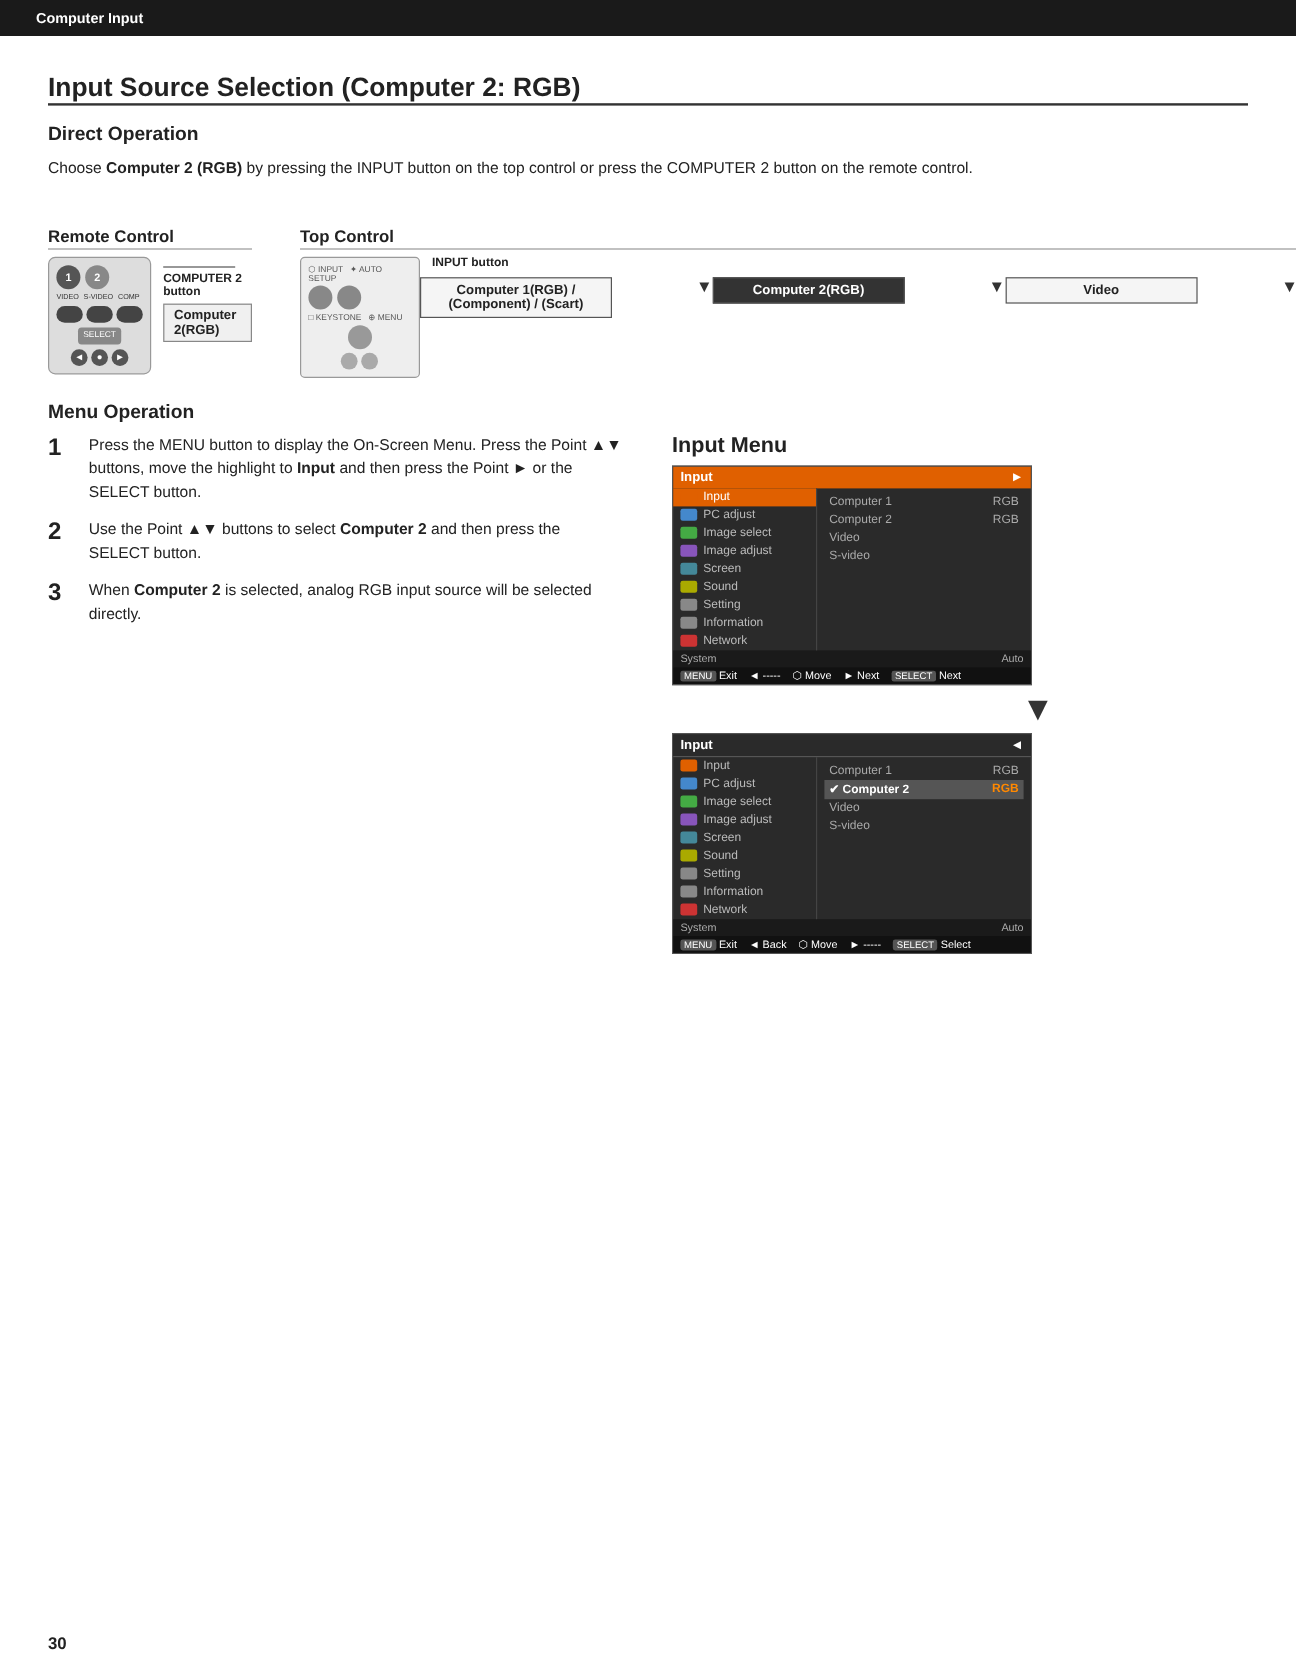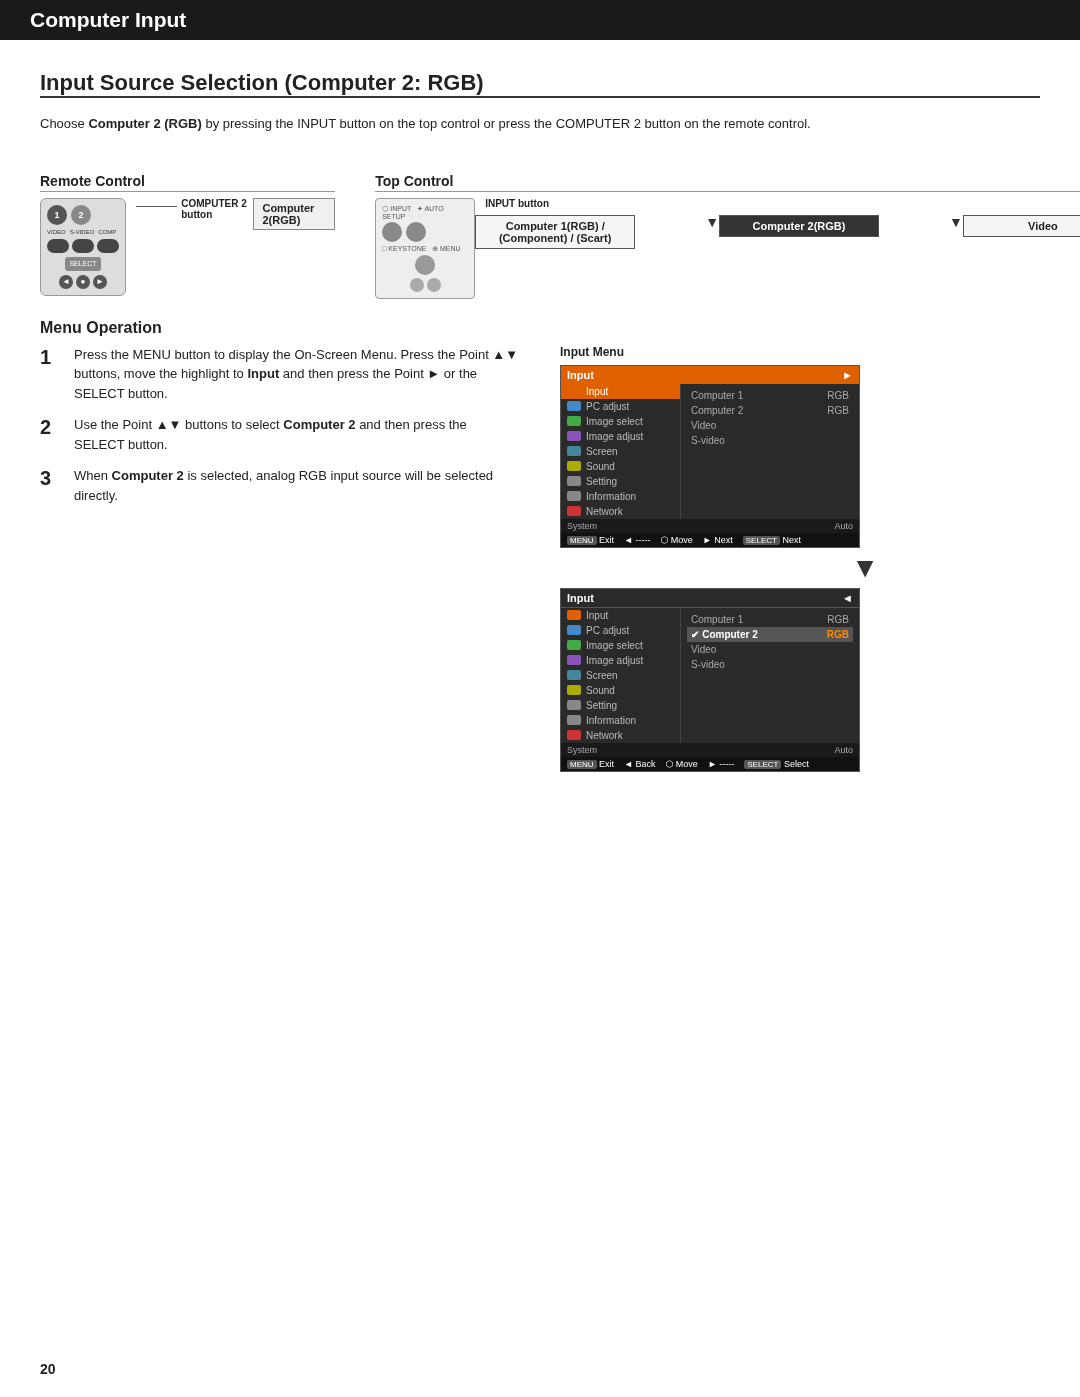--- a/index.html
+++ b/index.html
@@ -11,21 +11,21 @@
       color: #222;
       background: #fff;
       position: relative;
     }
 
     
     .header-bar {
       background: #1a1a1a;
       color: #fff;
       padding: 8px 30px;
-      font-size: 21px;
+      font-size: 12px;
       font-weight: bold;
     }
 
     .main-content {
       padding: 20px 40px 40px 40px;
     }
 
     .page-main-title {
       font-size: 22px;
       font-weight: bold;
@@ -117,21 +117,21 @@
 
     .remote-oval-btn {
       width: 22px;
       height: 14px;
       background: #444;
       border-radius: 7px;
     }
 
     .remote-callout {
       display: flex;
-      flex-direction: row;
+      flex-direction: column;
       gap: 4px;
     }
 
     .callout-line {
       font-size: 10px;
       font-weight: bold;
       color: #222;
     }
 
     .callout-box {
@@ -360,38 +360,39 @@
       font-weight: bold;
     }
 
     .divider-line {
       border: none;
       border-top: 2px solid #333;
       margin-bottom: 16px;
     }
 
     .input-menu-title {
-      font-size: 12px;
+      font-size: 18px;
       font-weight: bold;
       margin-bottom: 6px;
     }
   </style>
 </head>
 <body>
 
 <div class="header-bar">
   <span>Computer Input</span>
 </div>
 
 <div class="main-content">
 
   <h1 class="page-main-title">Input Source Selection (Computer 2: RGB)</h1>
   <hr class="divider-line">
 
   <div class="control-subsection">
+    <div class="section-title">Direct Operation</div>
     <p class="intro-text">
       Choose <strong>Computer 2 (RGB)</strong> by pressing the INPUT button on the top control or press the COMPUTER 2 button on the remote control.
     </p>
   </div>
 
   <div class="two-col">
 
     <div class="col-left">
       <div class="control-subsection-title">Remote Control</div>
 
@@ -654,13 +655,13 @@
             <span>► -----</span>
             <span><span class="key-label">SELECT</span> Select</span>
           </div>
         </div>
       </div>
     </div>
   </div>
 
 </div>
 
-<div class="page-number">20</div>
+<div class="page-number">30</div>
 
 </body></html>

